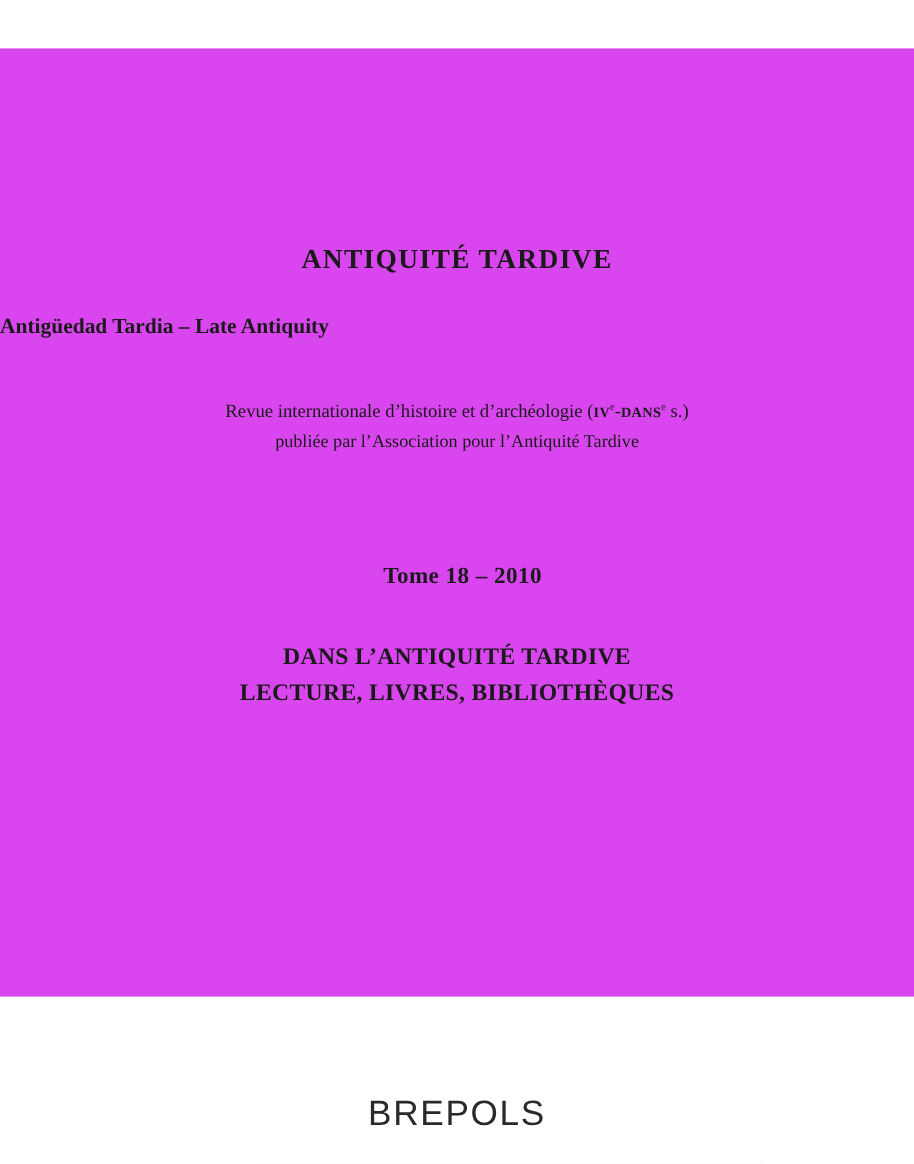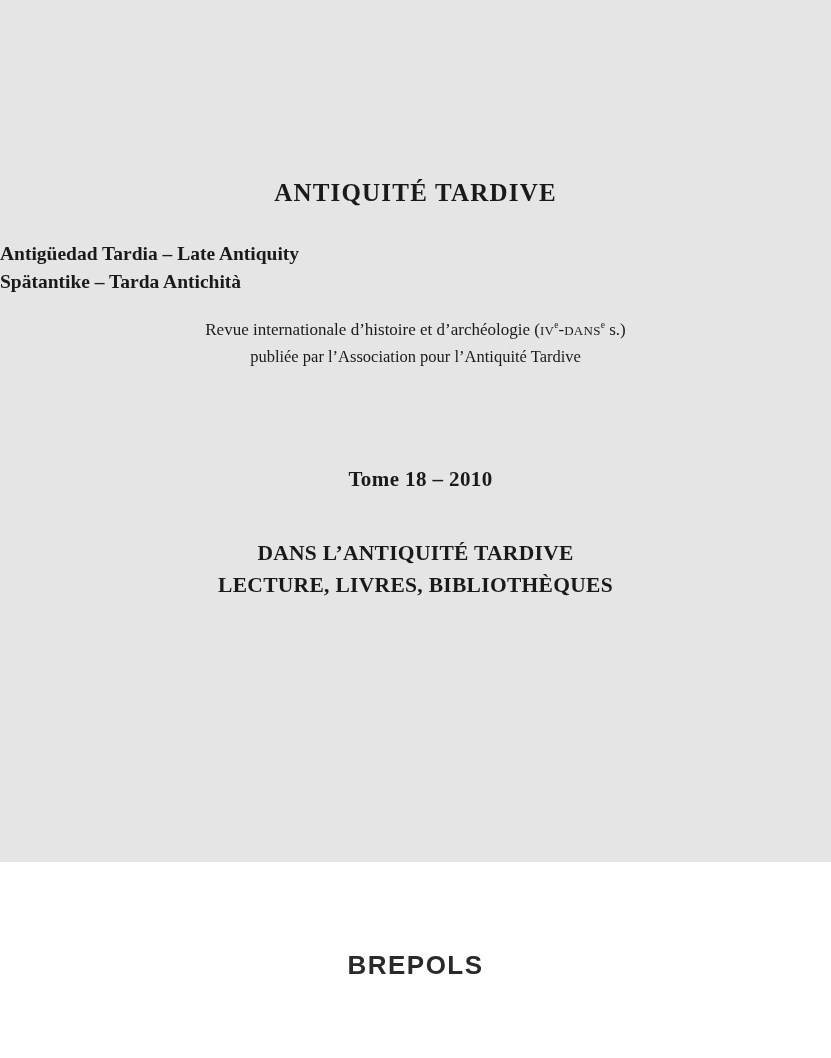--- a/index.html
+++ b/index.html
@@ -12,21 +12,22 @@
     height: 1058px;
     font-family: "Liberation Serif", serif;
     color: #1a1a1a;
     position: relative;
     overflow: hidden;
   }
   .page {
     width: 831px;
     height: 862px;
     position: relative;
-    background: #e5e5e5;
+    background: #d946ef;
+    margin-top: 44px;
   }
   .title-block {
     position: absolute;
     top: 178px;
     left: 0;
     width: 831px;
     text-align: center;
   }
   .main-title {
     font-size: 25px;
@@ -56,20 +57,21 @@
     text-align: center;
   }
   .desc-line-1 {
     font-size: 17px;
     line-height: 1.45;
     margin: 0;
   }
   .desc-line-1 .smallcaps {
     font-size: 13px;
     letter-spacing: 0.3px;
+    font-weight: bold;
   }
   .desc-line-1 sup {
     font-size: 9.5px;
     vertical-align: super;
     line-height: 0;
   }
   .desc-line-2 {
     font-size: 16.5px;
     line-height: 1.45;
     margin: 2px 0 0 0;
@@ -103,40 +105,39 @@
     margin: 0;
   }
   .publisher-block {
     position: absolute;
     top: 950px;
     left: 0;
     width: 831px;
     text-align: center;
   }
   .publisher-name {
-    font-size: 26px;
+    font-size: 32px;
     letter-spacing: 1.5px;
     color: #2a2a2a;
     font-family: "Liberation Sans", sans-serif;
-    font-weight: bold;
+    font-weight: normal;
     margin: 0;
   }
 </style>
 </head>
 <body>
 
 <div class="page">
 
   <div class="title-block">
     <h1 class="main-title">ANTIQUITÉ TARDIVE</h1>
   </div>
 
   <div class="subtitle-block">
     <p class="subtitle-line">Antigüedad Tardia – Late Antiquity</p>
-    <p class="subtitle-line">Spätantike – Tarda Antichità</p>
   </div>
 
   <div class="desc-block">
     <p class="desc-line-1"><span>Revue internationale d’histoire et d’archéologie (</span><span class="smallcaps">IV</span><sup>e</sup><span>-</span><span class="smallcaps">DANS</span><sup>e</sup><span> s.)</span></p>
     <p class="desc-line-2">publiée par l’Association pour l’Antiquité Tardive</p>
   </div>
 
   <div class="tome-block">
     <p class="tome-text">Tome 18 – 2010</p>
   </div>

